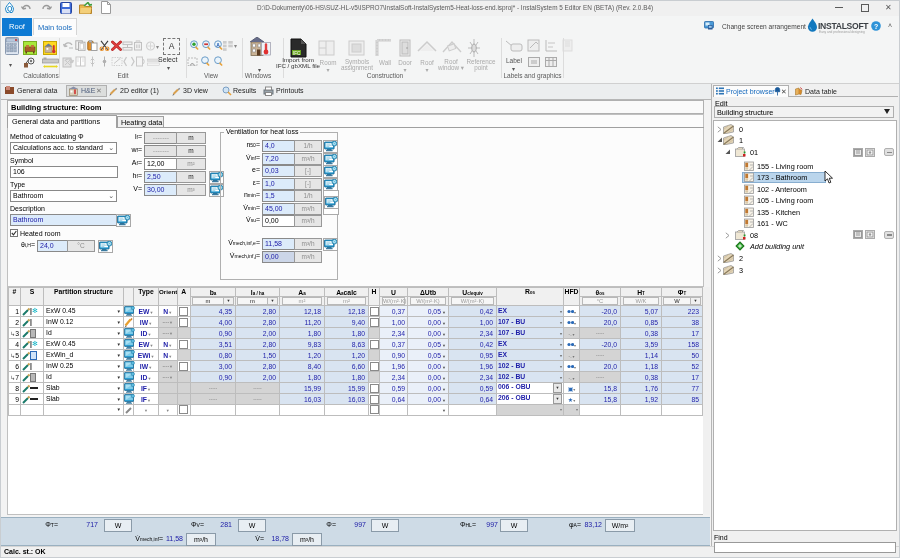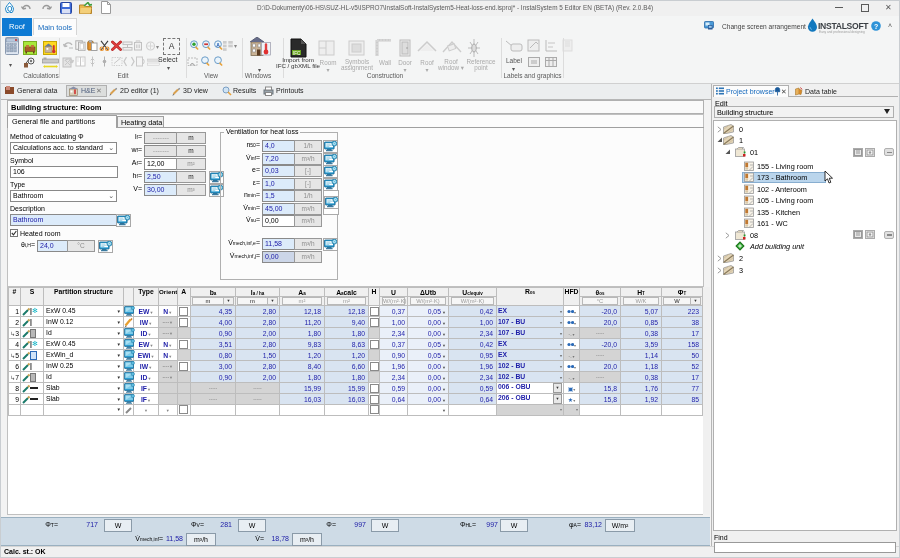--- a/index.html
+++ b/index.html
@@ -513,21 +513,21 @@
     </div>
 <div class="tab-sm" style="left:276px;top:87px;color:#222;">Printouts</div>
 
 <div class="ab" style="left:0;top:100px;width:711px;height:446px;background:#f3f3f3;"></div>
 
 <div class="ab" style="left:7px;top:100px;width:697px;height:14px;background:#fafafa;border:1px solid #b0b0b0;box-sizing:border-box;"></div>
 <div class="ab" style="left:11px;top:103px;font-size:7.5px;font-weight:bold;color:#000;">Building structure: Room</div>
 
 <div class="ab" style="left:7px;top:114px;width:697px;height:401px;background:#fcfcfc;border:1px solid #c0c0c0;box-sizing:border-box;"></div>
 <div class="ab" style="left:7px;top:115px;width:110px;height:13px;background:#fcfcfc;border:1px solid #a0a0a0;border-bottom:none;box-sizing:border-box;"></div>
-<div class="ab" style="left:12px;top:117px;font-size:7.3px;color:#000;">General file and partitions</div>
+<div class="ab" style="left:12px;top:117px;font-size:7.3px;color:#000;">General data and partitions</div>
 <div class="ab" style="left:117px;top:116px;width:47px;height:12px;background:#f0f0f0;border:1px solid #a0a0a0;border-bottom:1px solid #a0a0a0;box-sizing:border-box;"></div>
 <div class="ab" style="left:121px;top:118px;font-size:7.3px;color:#000;">Heating data</div>
 <div class="ab" style="left:117px;top:127px;width:587px;height:1px;background:#a0a0a0;"></div>
 <div class="ab" style="left:8px;top:128px;width:695px;height:386px;background:#fcfcfc;"></div>
 
 <div class="fldlbl" style="left:10px;top:133px;">Method of calculating Φ</div>
 <div class="inp" style="left:10px;top:142px;width:101px;height:10px;">Calculations acc. to standard<span style="position:absolute;right:2px;top:0;color:#555;">⌄</span></div>
 <div class="fldlbl" style="left:10px;top:157px;">Symbol</div>
 <div class="inp" style="left:10px;top:166px;width:102px;height:10px;">106</div>
 <div class="fldlbl" style="left:10px;top:181px;">Type</div>

